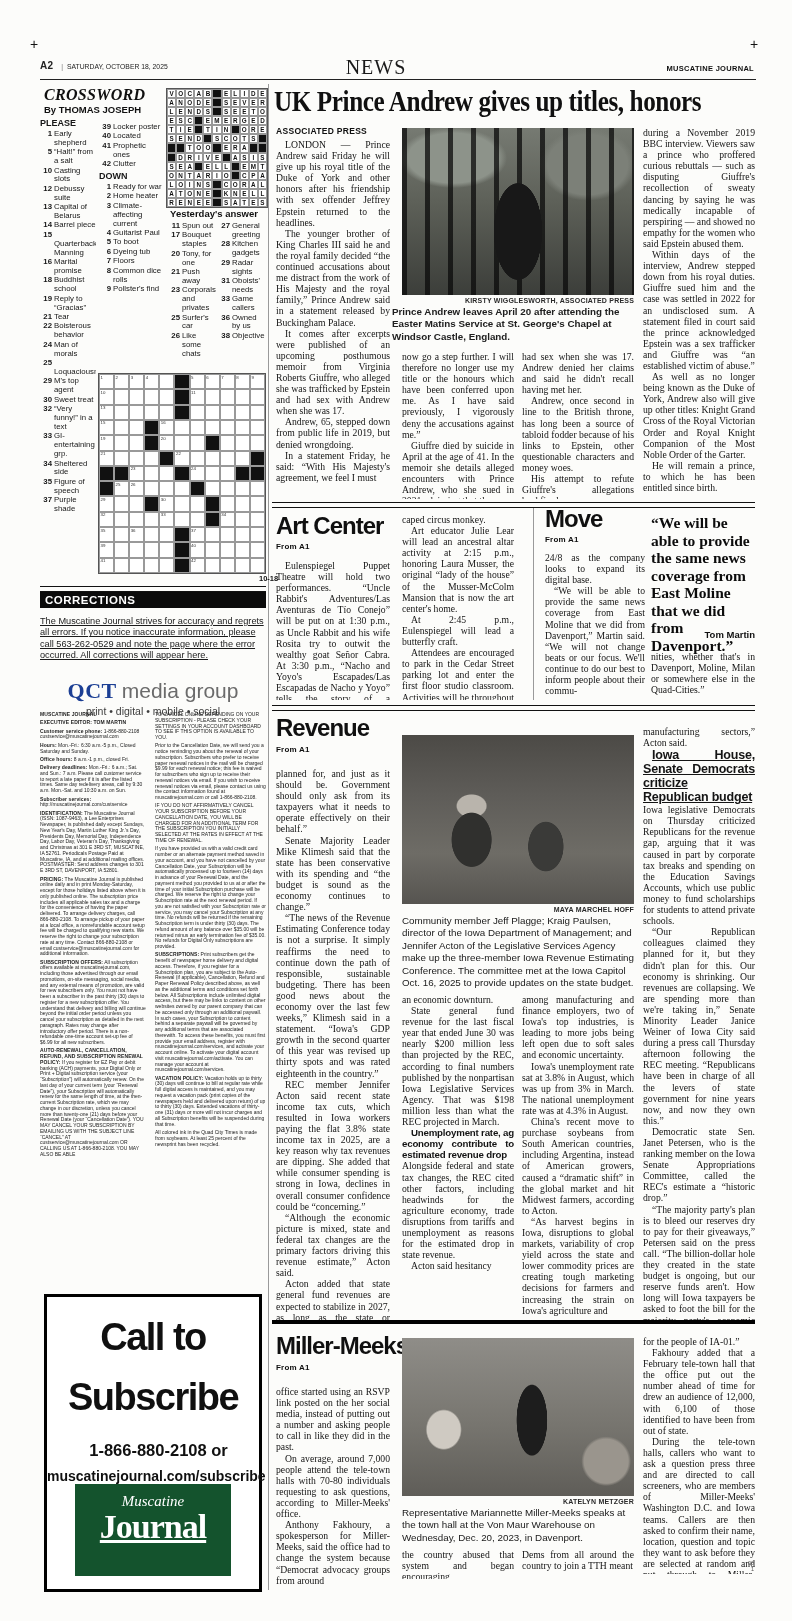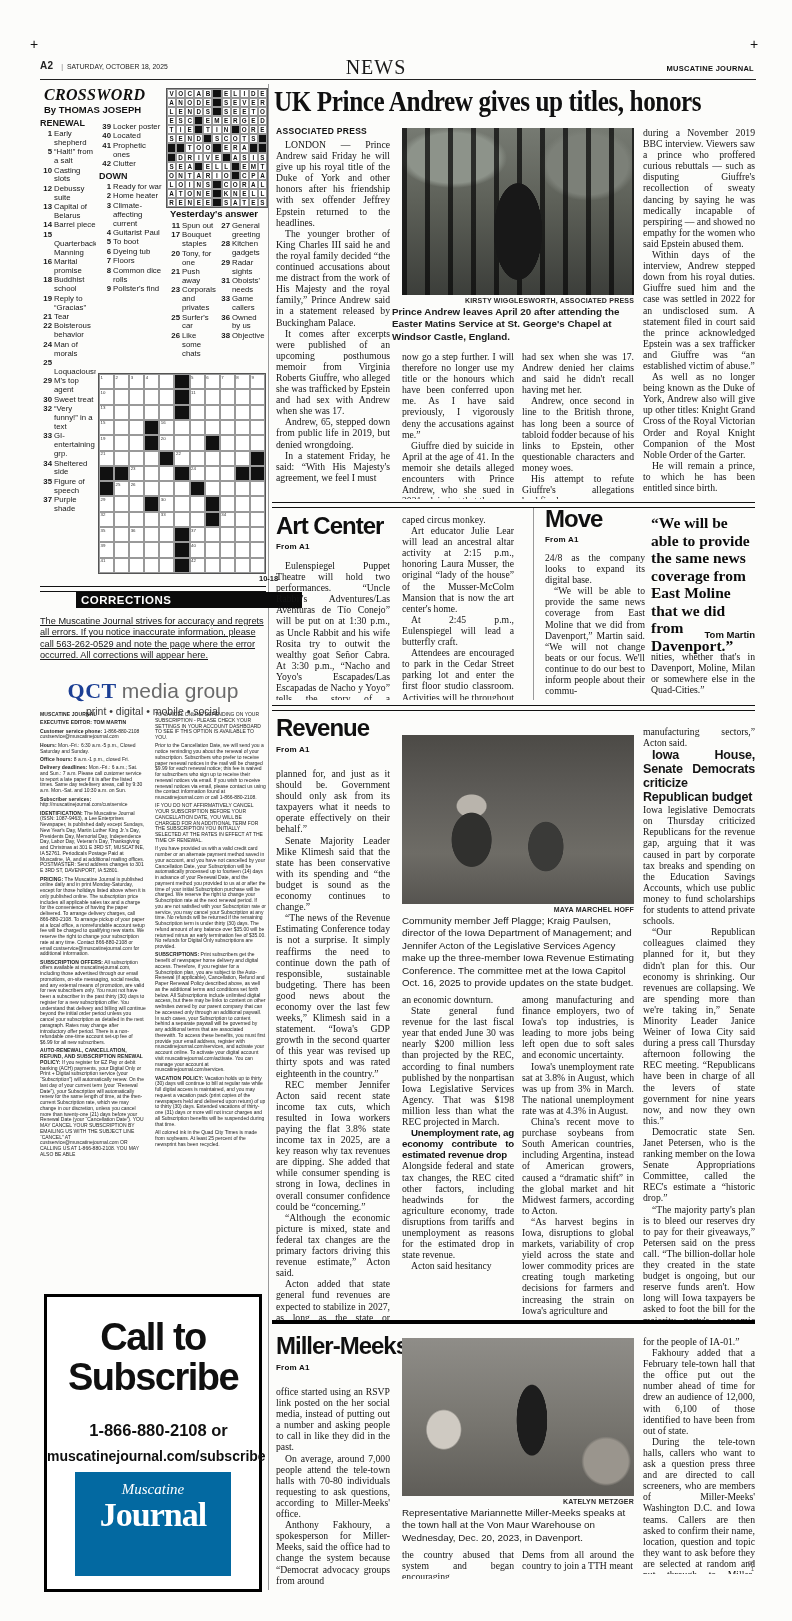--- a/index.html
+++ b/index.html
@@ -26,21 +26,21 @@
   .clue b{display:inline-block;width:12px;margin-left:-14px;text-align:right;padding-right:2px;}
   .grid{position:absolute;display:grid;border:1px solid #555;background:#fff;}
   .grid .cell{border:0.5px solid #999;position:relative;display:flex;align-items:center;justify-content:center;}
   .grid .cell.blk{background:#111;}
   .agrid .cell span{font:bold 6.3px "Liberation Sans",sans-serif;}
   .bgrid .cell i{position:absolute;left:.5px;top:-.5px;font:italic normal 4.4px "Liberation Sans",sans-serif;font-style:normal;color:#333;}
   .yans{position:absolute;font:bold 9.5px "Liberation Sans",sans-serif;text-align:center;}
   .datecode{position:absolute;font:bold 7.5px "Liberation Sans",sans-serif;margin-left:16px;}
   
   .corrbar{position:absolute;background:#0b0b0b;color:#fff;font:bold 11.5px "Liberation Sans",sans-serif;
-           letter-spacing:.5px;padding:2px 0 2px 5px;margin-left:36px;}
+           letter-spacing:.5px;padding:2px 0 2px 5px;}
   .corrbody{position:absolute;font:9.2px/11.4px "Liberation Sans",sans-serif;color:#1b1b1b;}
   .qct{position:absolute;text-align:center;}
   .qct .brand{font:bold 22px "Liberation Serif",serif;color:#1c3f94;letter-spacing:.5px;}
   .qct .suffix{font:21px "Liberation Sans",sans-serif;color:#6b6b6b;margin-left:5px;}
   .qct .tagline{font:10.5px "Liberation Sans",sans-serif;color:#3c3c3c;margin-top:1px;}
   .finecol{position:absolute;font-family:"Liberation Sans",sans-serif;overflow:hidden;}
   .fine{font-size:5px;line-height:5.75px;margin:0 0 2.6px 0;color:#222;text-align:left;}
   .fine b{letter-spacing:.1px;}
   
   .mainhl{position:absolute;font:bold 30px "Liberation Serif",serif;white-space:nowrap;
@@ -69,26 +69,26 @@
      radial-gradient(ellipse 30px 42px at 62% 66%, #3a3a38 0 58%, rgba(0,0,0,0) 60%),
      radial-gradient(ellipse 26px 20px at 30% 42%, #b9b4ac 0 55%, rgba(0,0,0,0) 60%),
      linear-gradient(180deg,#4c4a46 0%,#5e5c58 35%,#6e6c66 70%,#565450 100%);}
   .ph-mm{background:
      radial-gradient(ellipse 26px 60px at 56% 52%, #1d1d1d 0 58%, rgba(0,0,0,0) 60%),
      radial-gradient(ellipse 30px 34px at 18% 58%, #cfcac2 0 55%, rgba(0,0,0,0) 60%),
      radial-gradient(ellipse 40px 40px at 88% 78%, #9a958d 0 55%, rgba(0,0,0,0) 62%),
      linear-gradient(180deg,#8f8d88 0%,#77756f 55%,#5f5d58 100%);}
   
   .ad{position:absolute;border:3px solid #000;background:#fff;text-align:center;}
-  .ad-l{font:bold 38px/40px "Liberation Sans",sans-serif;letter-spacing:-1.5px;}
+  .ad-l{font:bold 38px/40px "Liberation Sans",sans-serif;letter-spacing:-1.5px;margin-top:20px;}
   .ad-phone{font:bold 16.5px "Liberation Sans",sans-serif;margin-top:24px;padding-left:11px;}
   .ad-url{font:bold 14px "Liberation Sans",sans-serif;margin-top:8px;}
-  .ad-logo{position:absolute;left:28px;right:28px;bottom:13px;height:104px;background:#0369a1;color:#fff;}
+  .ad-logo{position:absolute;left:28px;right:28px;bottom:13px;height:92px;background:#14532d;color:#fff;}
   .ad-logo .script{font:italic 15px "Liberation Serif",serif;margin-top:9px;}
-  .ad-logo .main{font:bold 34px "Liberation Serif",serif;letter-spacing:-1px;margin-top:-2px;}
+  .ad-logo .main{font:bold 34px "Liberation Serif",serif;letter-spacing:-1px;margin-top:-2px;text-decoration:underline;}
   .pressmark{position:absolute;font:5.5px "Liberation Sans",sans-serif;color:#555;text-align:right;line-height:6px;}
 </style>
 </head>
 <body>
 
 <div class="page">
 
   <span class="plus" style="left:30px;top:36px;">+</span>
   <span class="plus" style="left:750px;top:36px;">+</span>
   <div class="pghead-left">
@@ -487,21 +487,21 @@
       <div class="cell">
         <span>E</span>
       </div>
       <div class="cell">
         <span>S</span>
       </div>
     </div>
   <div class="yans" style="left:160px;top:208px;width:108px;">Yesterday's answer</div>
 
   <div class="cluecol" style="left:40px;top:116px;width:56px;height:430px;">
-    <div class="chead">RENEWAL</div>
+    <div class="chead">PLEASE</div>
     <div>
         <div class="clue"><b>1</b>Early shepherd</div>
         <div class="clue"><b>5</b>“Halt!” from a salt</div>
         <div class="clue"><b>10</b>Casting slots</div>
         <div class="clue"><b>12</b>Debussy suite</div>
         <div class="clue"><b>13</b>Capital of Belarus</div>
         <div class="clue"><b>14</b>Barrel piece</div>
         <div class="clue"><b>15</b>Quarterback Manning</div>
         <div class="clue"><b>16</b>Marital promise</div>
         <div class="clue"><b>18</b>Buddhist school</div>
@@ -905,21 +905,21 @@
   <div class="col cont" style="left:522px;top:994px;width:112px;height:328px;">
       <p>among manufacturing and finance employers, two of Iowa's top industries, is leading to more jobs being left open due to soft sales and economic uncertainty.</p>
       <p>Iowa's unemployment rate sat at 3.8% in August, which was up from 3% in March. The national unemployment rate was at 4.3% in August.</p>
       <p>China's recent move to purchase soybeans from South American countries, including Argentina, instead of American growers, caused a “dramatic shift” in the global market and hit Midwest farmers, according to Acton.</p>
       <p>“As harvest begins in Iowa, disruptions to global markets, variability of crop yield across the state and lower commodity prices are creating tough marketing decisions for farmers and increasing the strain on Iowa's agriculture and</p>
     </div>
   <div class="col cont" style="left:643px;top:726px;width:112px;height:596px;">
     <div>
         <p>manufacturing sectors,” Acton said.</p>
       </div>
-    <p class="subhead" style="font-size:12.5px;line-height:14px;">Iowa House, Senate Democrats criticize Republican budget</p>
+    <p class="subhead" style="font-size:12.5px;line-height:14px;text-decoration:underline;">Iowa House, Senate Democrats criticize Republican budget</p>
     <div>
         <p>Iowa legislative Democrats on Thursday criticized Republicans for the revenue gap, arguing that it was caused in part by corporate tax breaks and spending on the Education Savings Accounts, which use public money to fund scholarships for students to attend private schools.</p>
         <p>“Our Republican colleagues claimed they planned for it, but they didn't plan for this. Our economy is shrinking. Our revenues are collapsing. We are spending more than we're taking in,” Senate Minority Leader Janice Weiner of Iowa City said during a press call Thursday afternoon following the REC meeting. “Republicans have been in charge of all the levers of state government for nine years now, and now they own this.”</p>
         <p>Democratic state Sen. Janet Petersen, who is the ranking member on the Iowa Senate Appropriations Committee, called the REC's estimate a “historic drop.”</p>
         <p>“The majority party's plan is to bleed our reserves dry to pay for their giveaways,” Petersen said on the press call. “The billion-dollar hole they created in the state budget is ongoing, but our reserve funds aren't. How long will Iowa taxpayers be asked to foot the bill for the majority party's economic mismanagement?”</p>
       </div>
   </div>
 
   <div class="thick" style="left:272px;top:1320px;width:483px;"></div>
 

